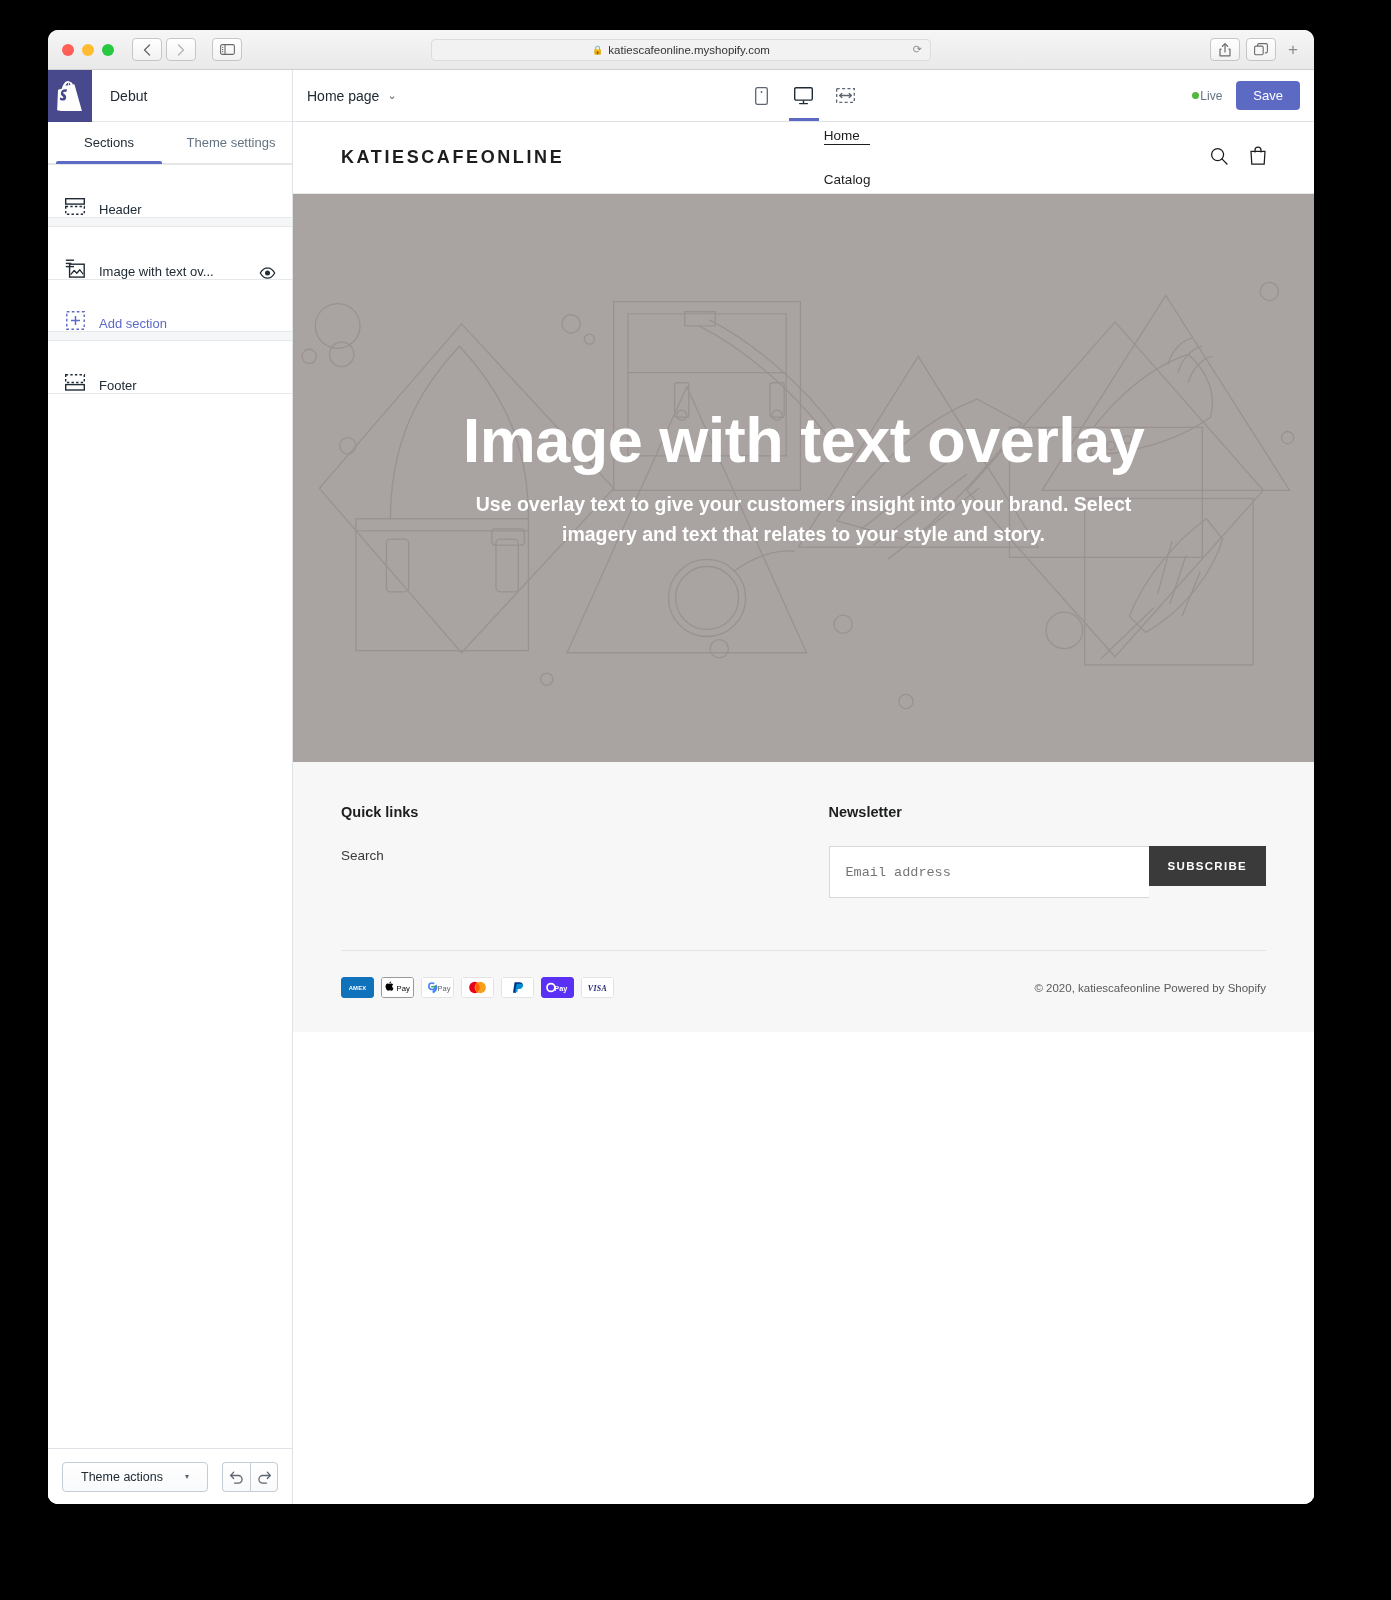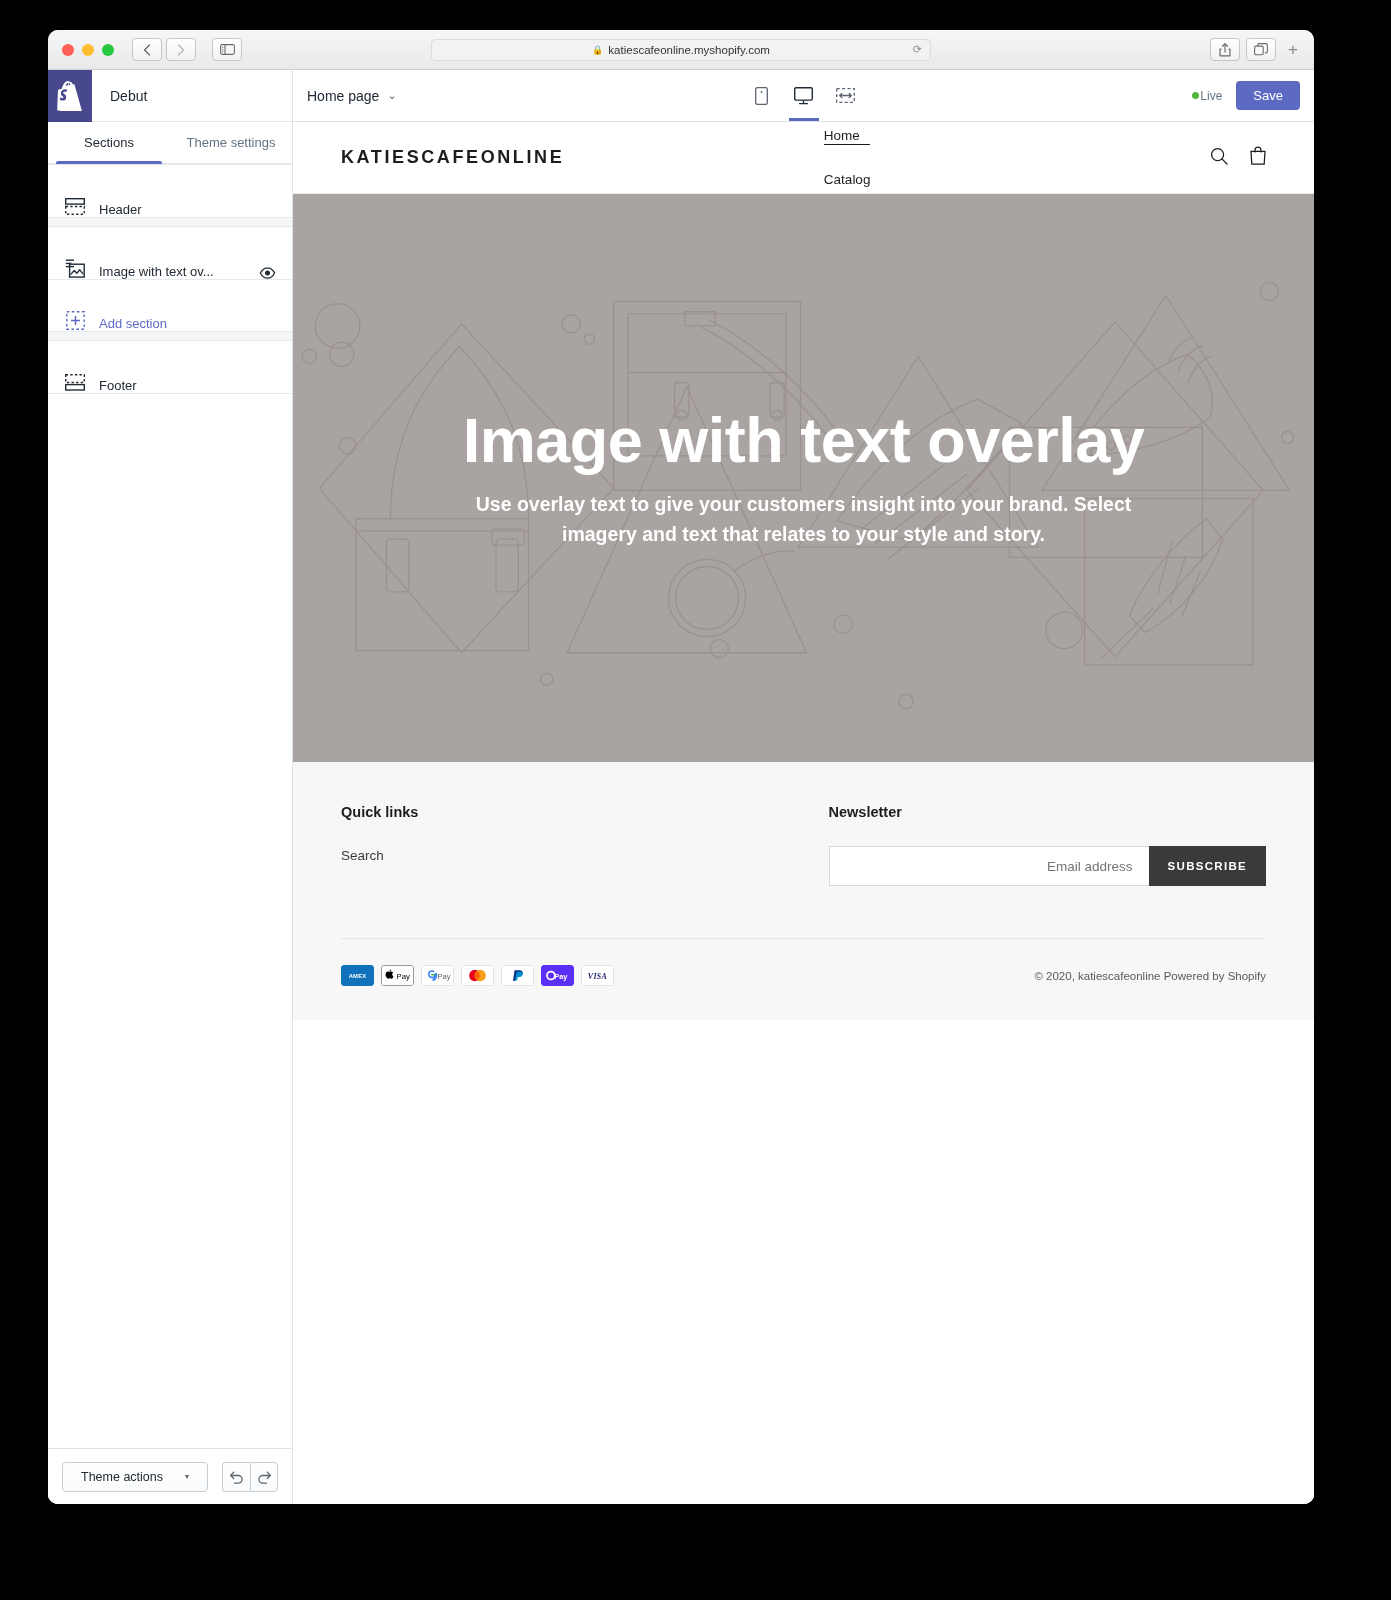--- a/index.html
+++ b/index.html
@@ -381,30 +381,29 @@
     text-decoration: none;
     display: inline-block;
   }
   .newsletter-form {
     display: flex;
     max-width: 445px;
     margin-top: 14px;
   }
   .newsletter-input {
     flex: 1;
-    height: 40px;
+    height: 52px;
     border: 1px solid #d9d9d9;
     border-right: none;
     background: #ffffff;
     padding: 0 16px;
     font-size: 13.5px;
     color: #6f6f6f;
-    font-family: Liberation Sans, sans-serif;
+    font-family: Liberation Mono, monospace;
     outline: none;
-    text-align: right;
   }
   .subscribe-btn {
     height: 40px;
     background: #3a3a3a;
     color: #ffffff;
     font-size: 11.5px;
     letter-spacing: 1.3px;
     font-weight: bold;
     padding: 0 19px;
     display: flex;

